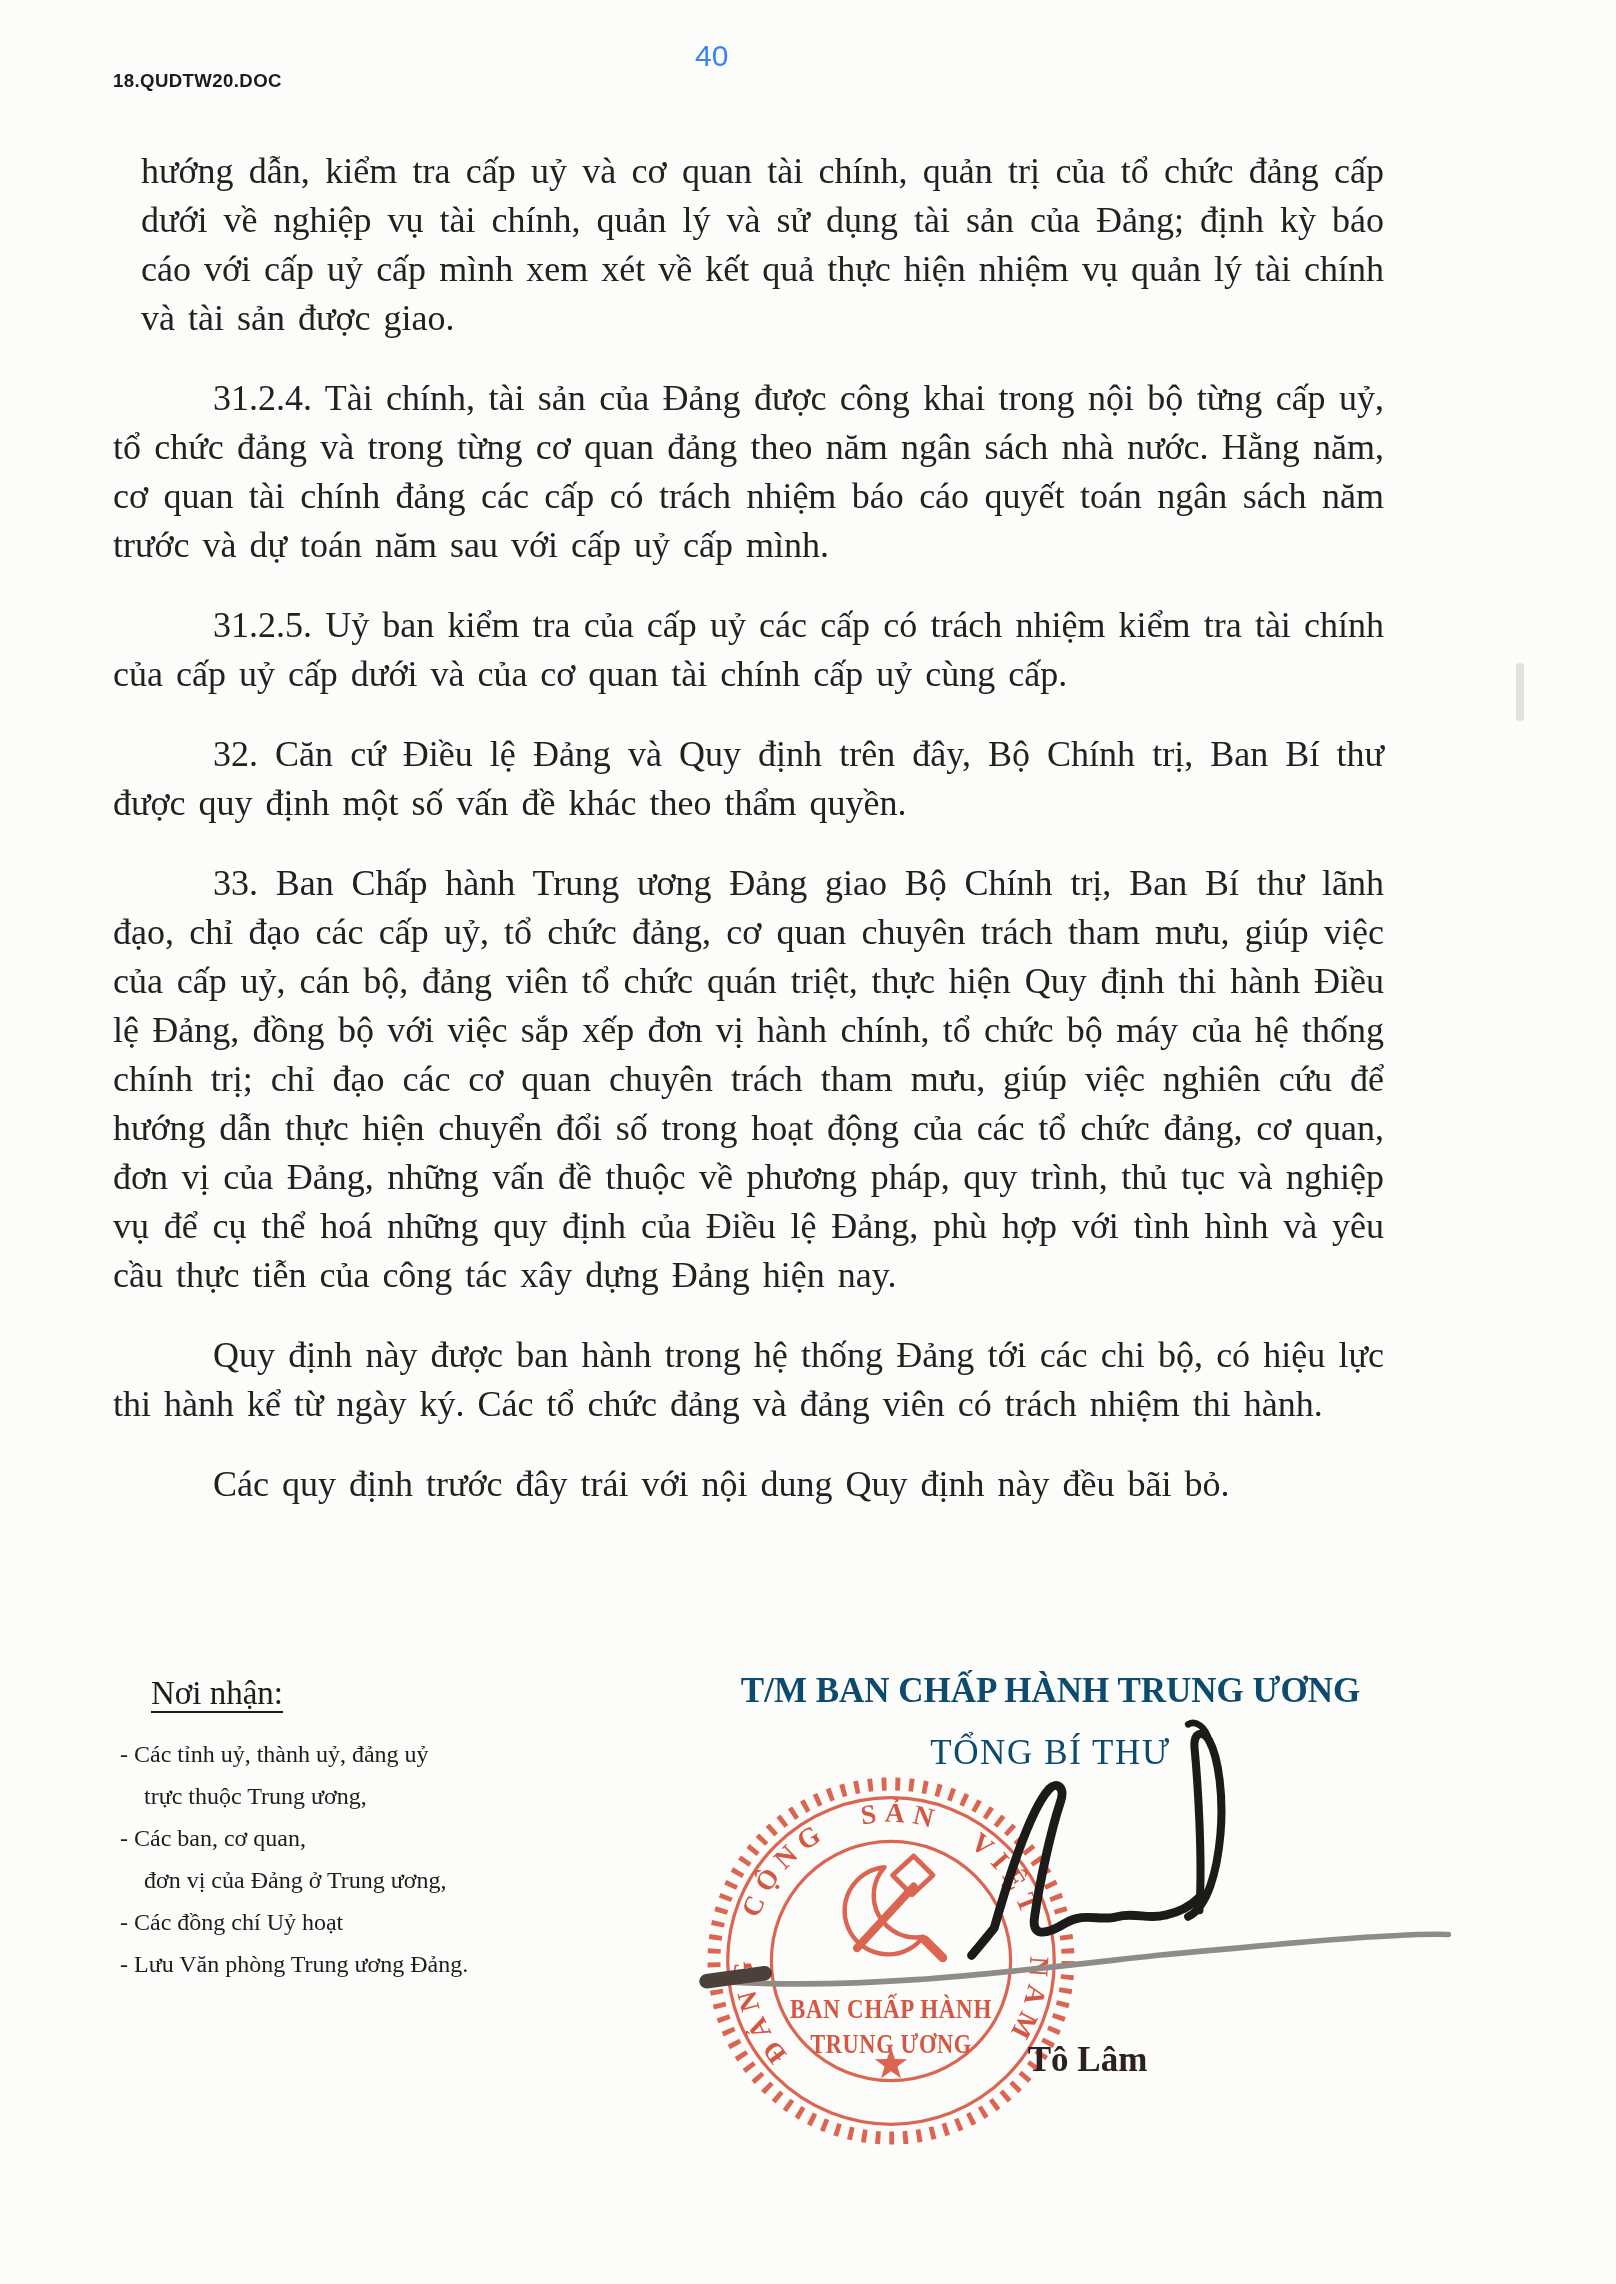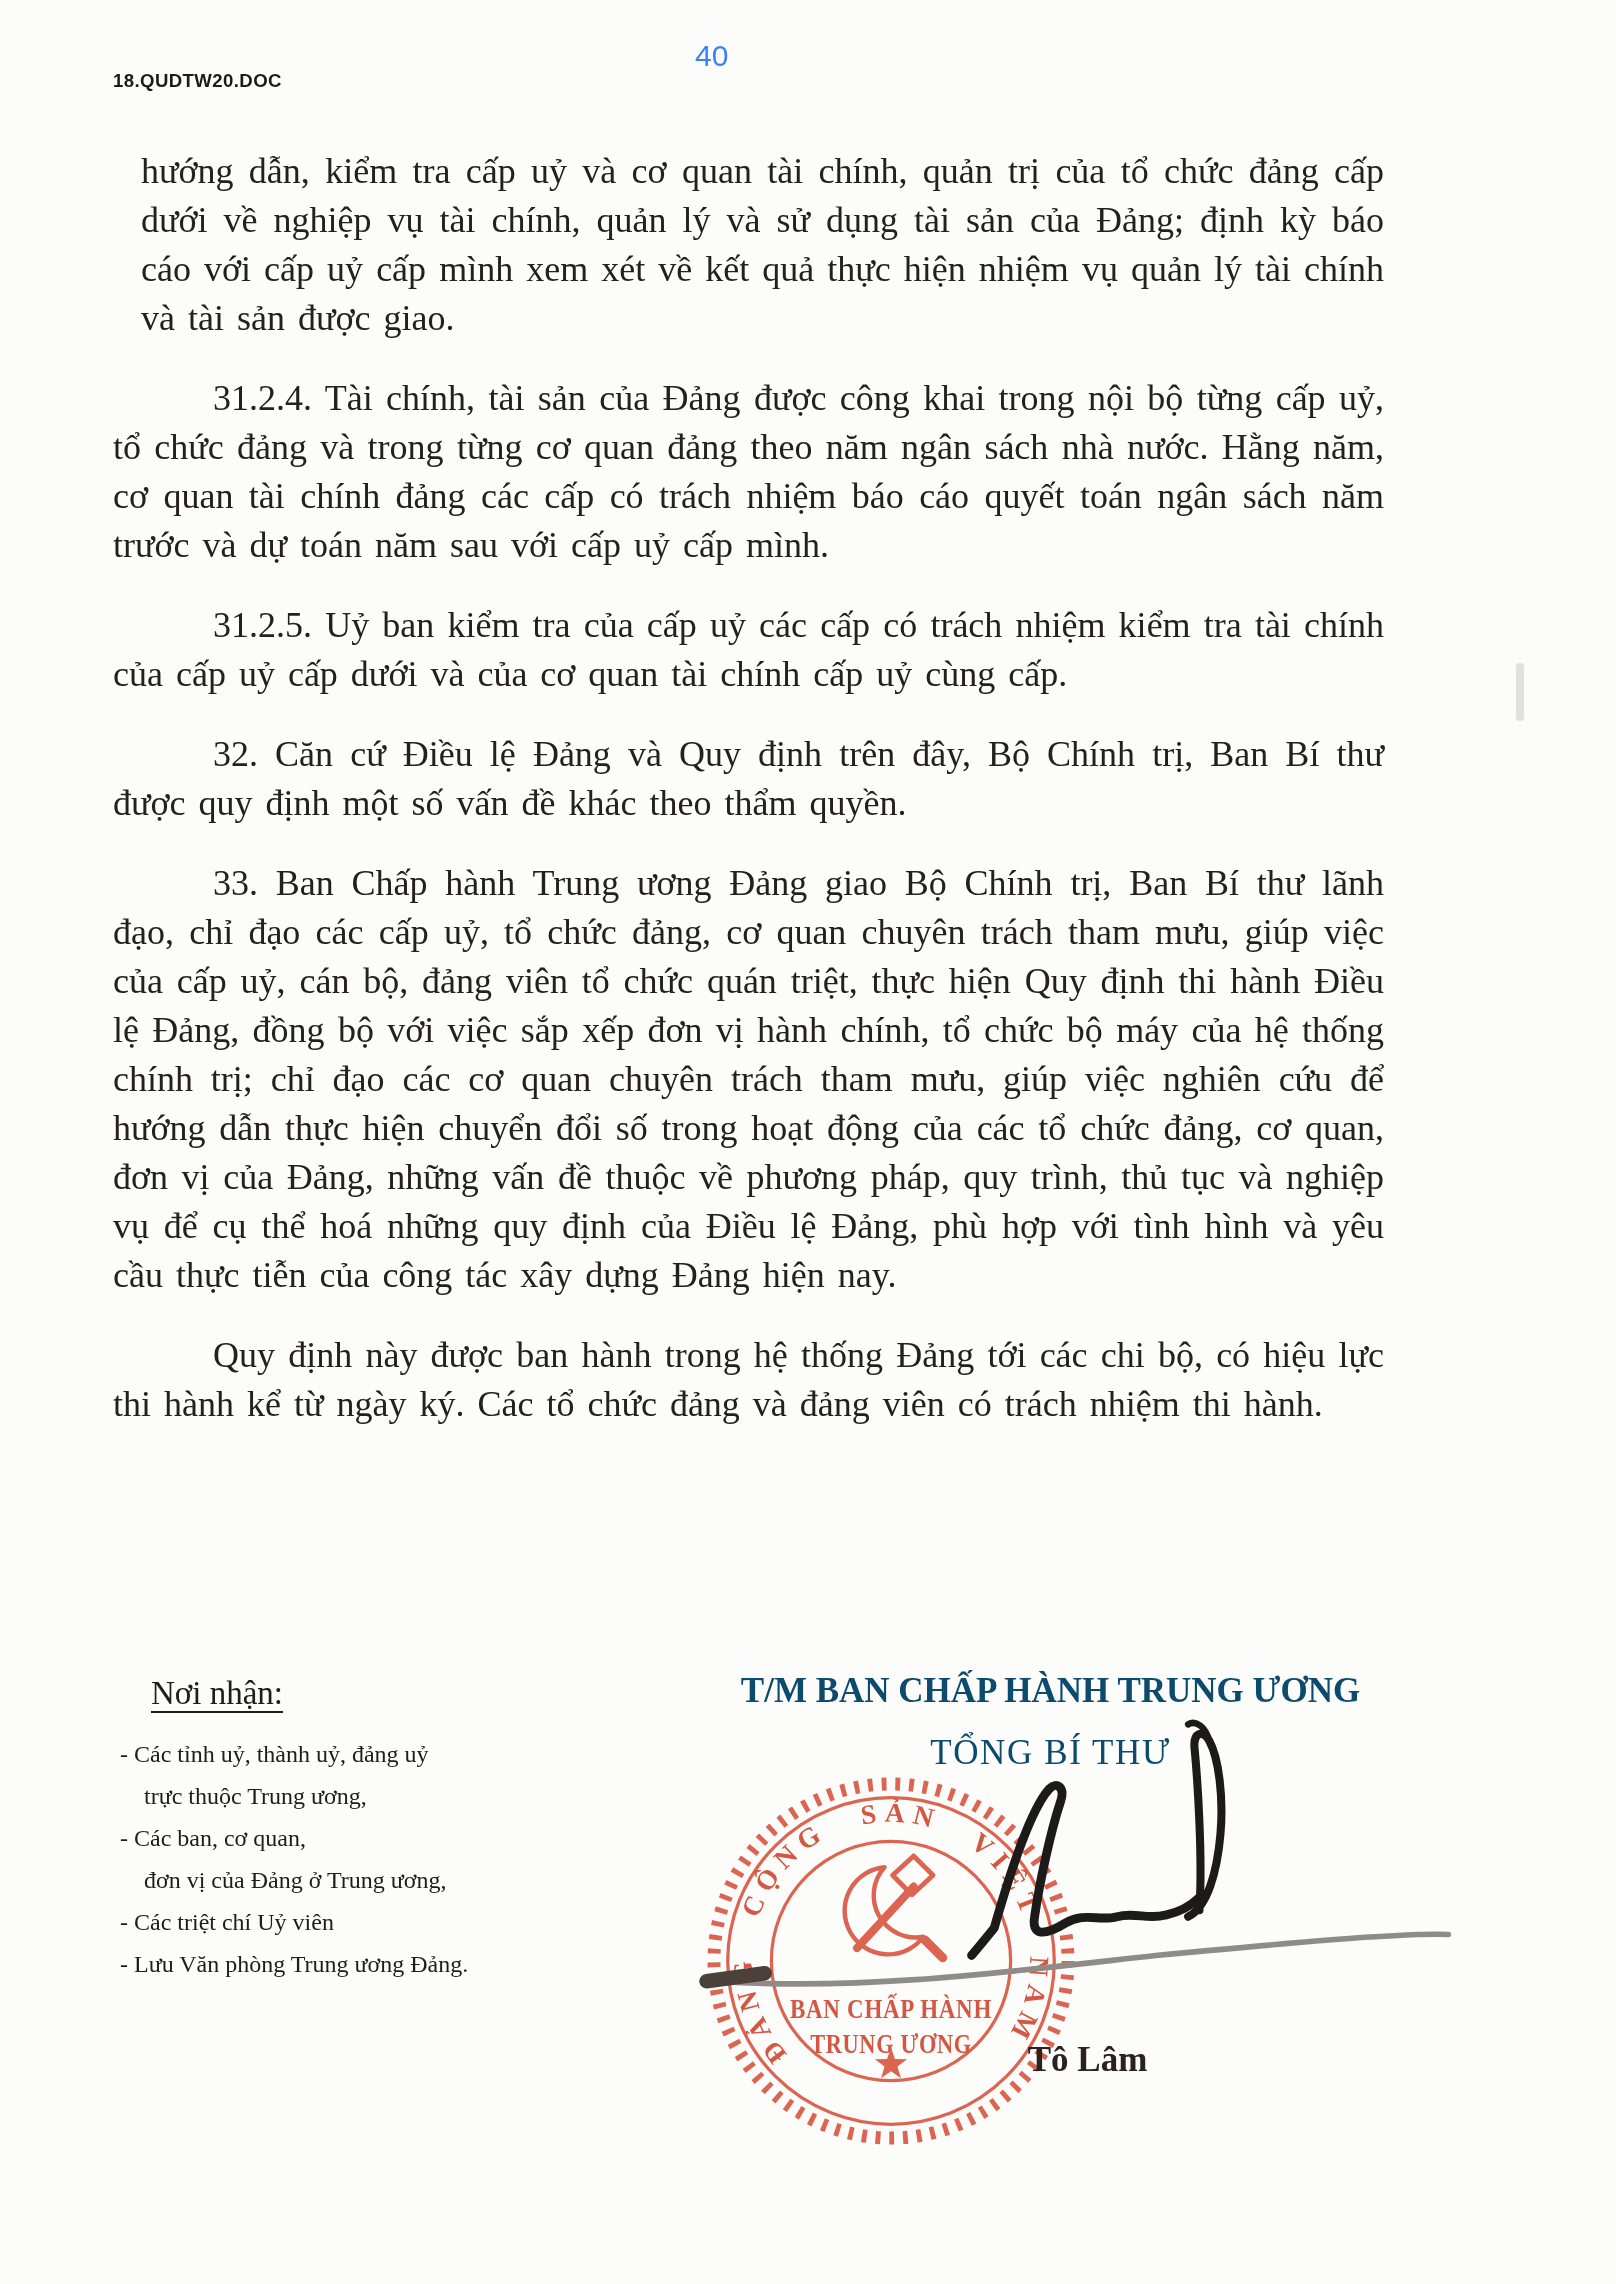--- a/index.html
+++ b/index.html
@@ -63,29 +63,30 @@
   <div class="doc-code">18.QUDTW20.DOC</div>
   <div class="page-number">40</div>
 
   <div class="body-text">
     <p class="para no-indent">hướng dẫn, kiểm tra cấp uỷ và cơ quan tài chính, quản trị của tổ chức đảng cấp dưới về nghiệp vụ tài chính, quản lý và sử dụng tài sản của Đảng; định kỳ báo cáo với cấp uỷ cấp mình xem xét về kết quả thực hiện nhiệm vụ quản lý tài chính và tài sản được giao.</p>
     <p class="para">31.2.4. Tài chính, tài sản của Đảng được công khai trong nội bộ từng cấp uỷ, tổ chức đảng và trong từng cơ quan đảng theo năm ngân sách nhà nước. Hằng năm, cơ quan tài chính đảng các cấp có trách nhiệm báo cáo quyết toán ngân sách năm trước và dự toán năm sau với cấp uỷ cấp mình.</p>
     <p class="para">31.2.5. Uỷ ban kiểm tra của cấp uỷ các cấp có trách nhiệm kiểm tra tài chính của cấp uỷ cấp dưới và của cơ quan tài chính cấp uỷ cùng cấp.</p>
     <p class="para">32. Căn cứ Điều lệ Đảng và Quy định trên đây, Bộ Chính trị, Ban Bí thư được quy định một số vấn đề khác theo thẩm quyền.</p>
     <p class="para">33. Ban Chấp hành Trung ương Đảng giao Bộ Chính trị, Ban Bí thư lãnh đạo, chỉ đạo các cấp uỷ, tổ chức đảng, cơ quan chuyên trách tham mưu, giúp việc của cấp uỷ, cán bộ, đảng viên tổ chức quán triệt, thực hiện Quy định thi hành Điều lệ Đảng, đồng bộ với việc sắp xếp đơn vị hành chính, tổ chức bộ máy của hệ thống chính trị; chỉ đạo các cơ quan chuyên trách tham mưu, giúp việc nghiên cứu để hướng dẫn thực hiện chuyển đổi số trong hoạt động của các tổ chức đảng, cơ quan, đơn vị của Đảng, những vấn đề thuộc về phương pháp, quy trình, thủ tục và nghiệp vụ để cụ thể hoá những quy định của Điều lệ Đảng, phù hợp với tình hình và yêu cầu thực tiễn của công tác xây dựng Đảng hiện nay.</p>
     <p class="para">Quy định này được ban hành trong hệ thống Đảng tới các chi bộ, có hiệu lực thi hành kể từ ngày ký. Các tổ chức đảng và đảng viên có trách nhiệm thi hành.</p>
+    <p class="para">Các quy định trước đây trái với nội dung Quy định này đều bãi bỏ.</p>
   </div>
 
   <div class="recipients">
     <div class="recipients-heading">Nơi nhận:</div>
     <div class="recipient-line">- Các tỉnh uỷ, thành uỷ, đảng uỷ</div>
     <div class="recipient-line cont">trực thuộc Trung ương,</div>
     <div class="recipient-line">- Các ban, cơ quan,</div>
     <div class="recipient-line cont">đơn vị của Đảng ở Trung ương,</div>
-    <div class="recipient-line">- Các triệt chí Uỷ viên</div>
+    <div class="recipient-line">- Các đồng chí Uỷ hoạt</div>
     <div class="recipient-line">- Lưu Văn phòng Trung ương Đảng.</div>
   </div>
 
   <div class="sig-block">
     <div class="sig-authority">T/M BAN CHẤP HÀNH TRUNG ƯƠNG</div>
     <div class="sig-title">TỔNG BÍ THƯ</div>
   </div>
 
   <svg class="seal" viewBox="0 0 480 480" aria-hidden="true">
     <g>

